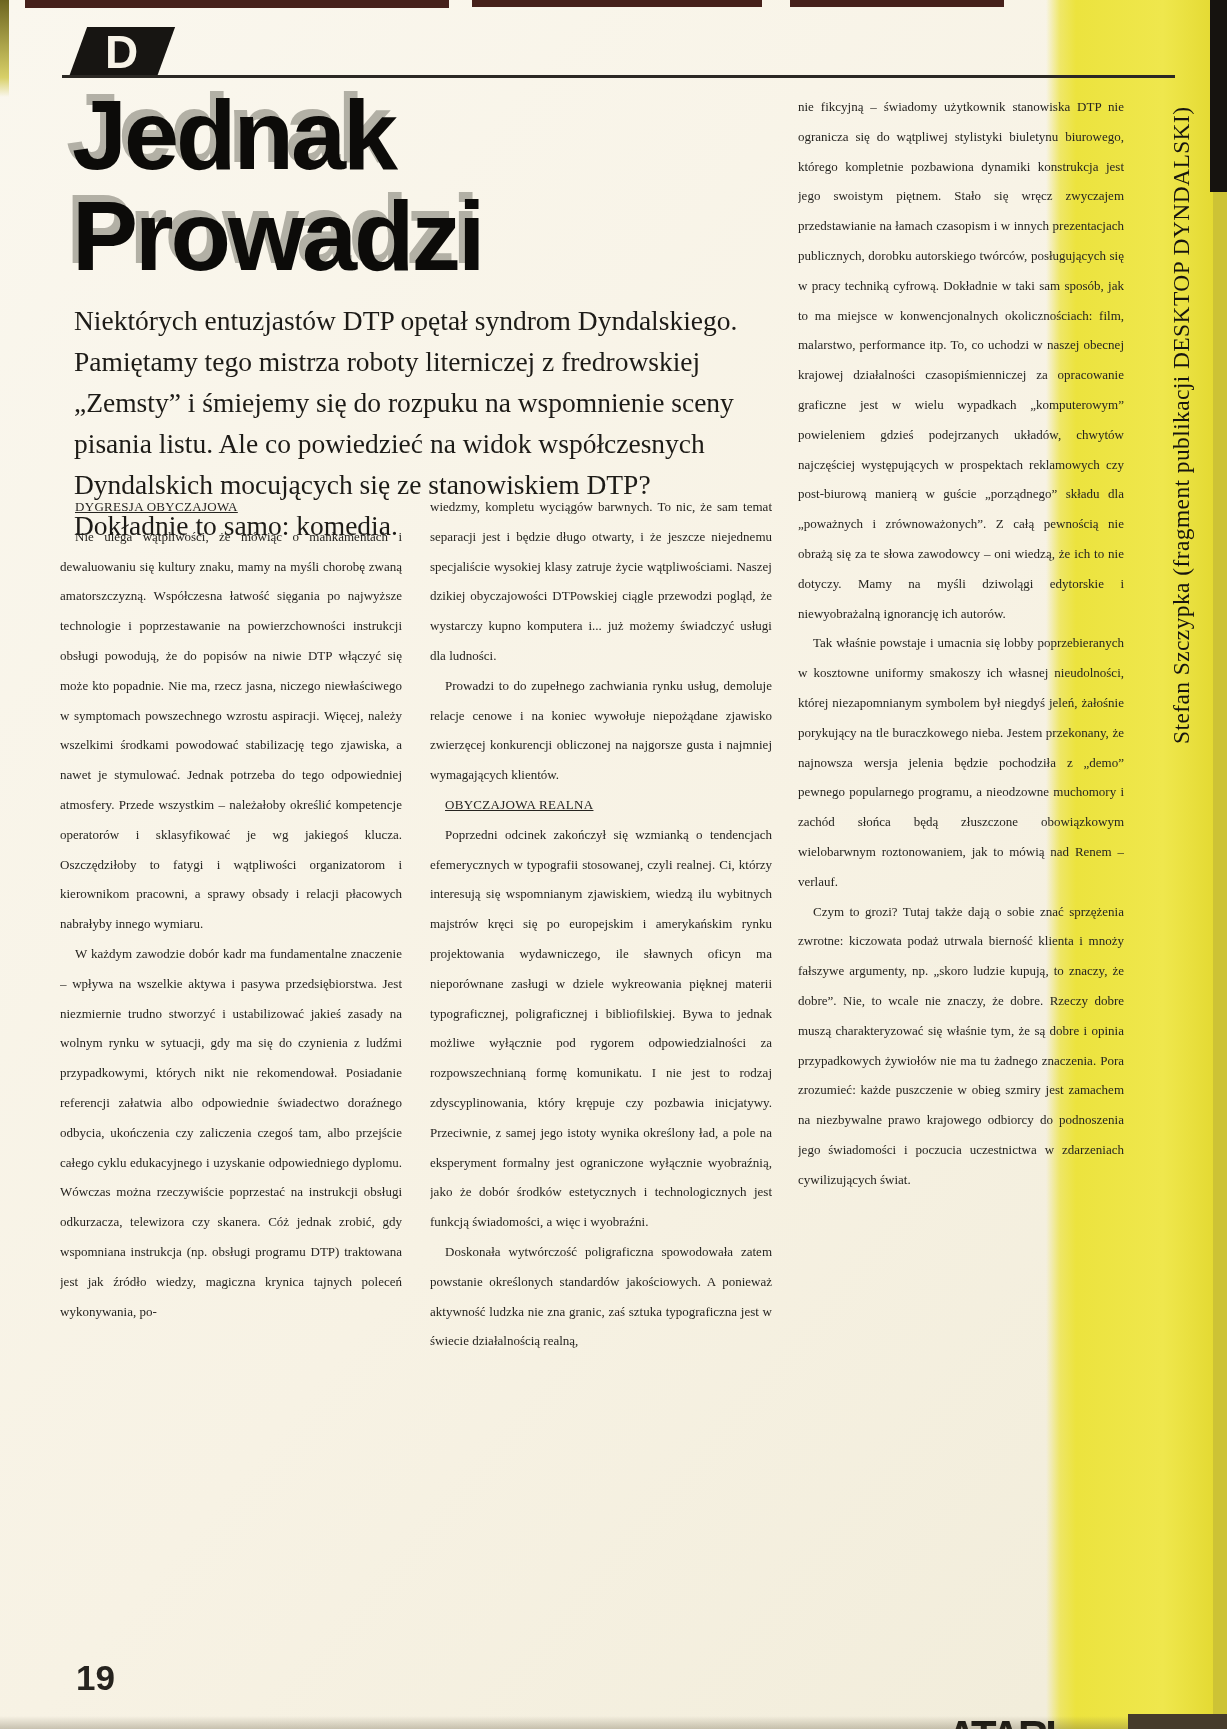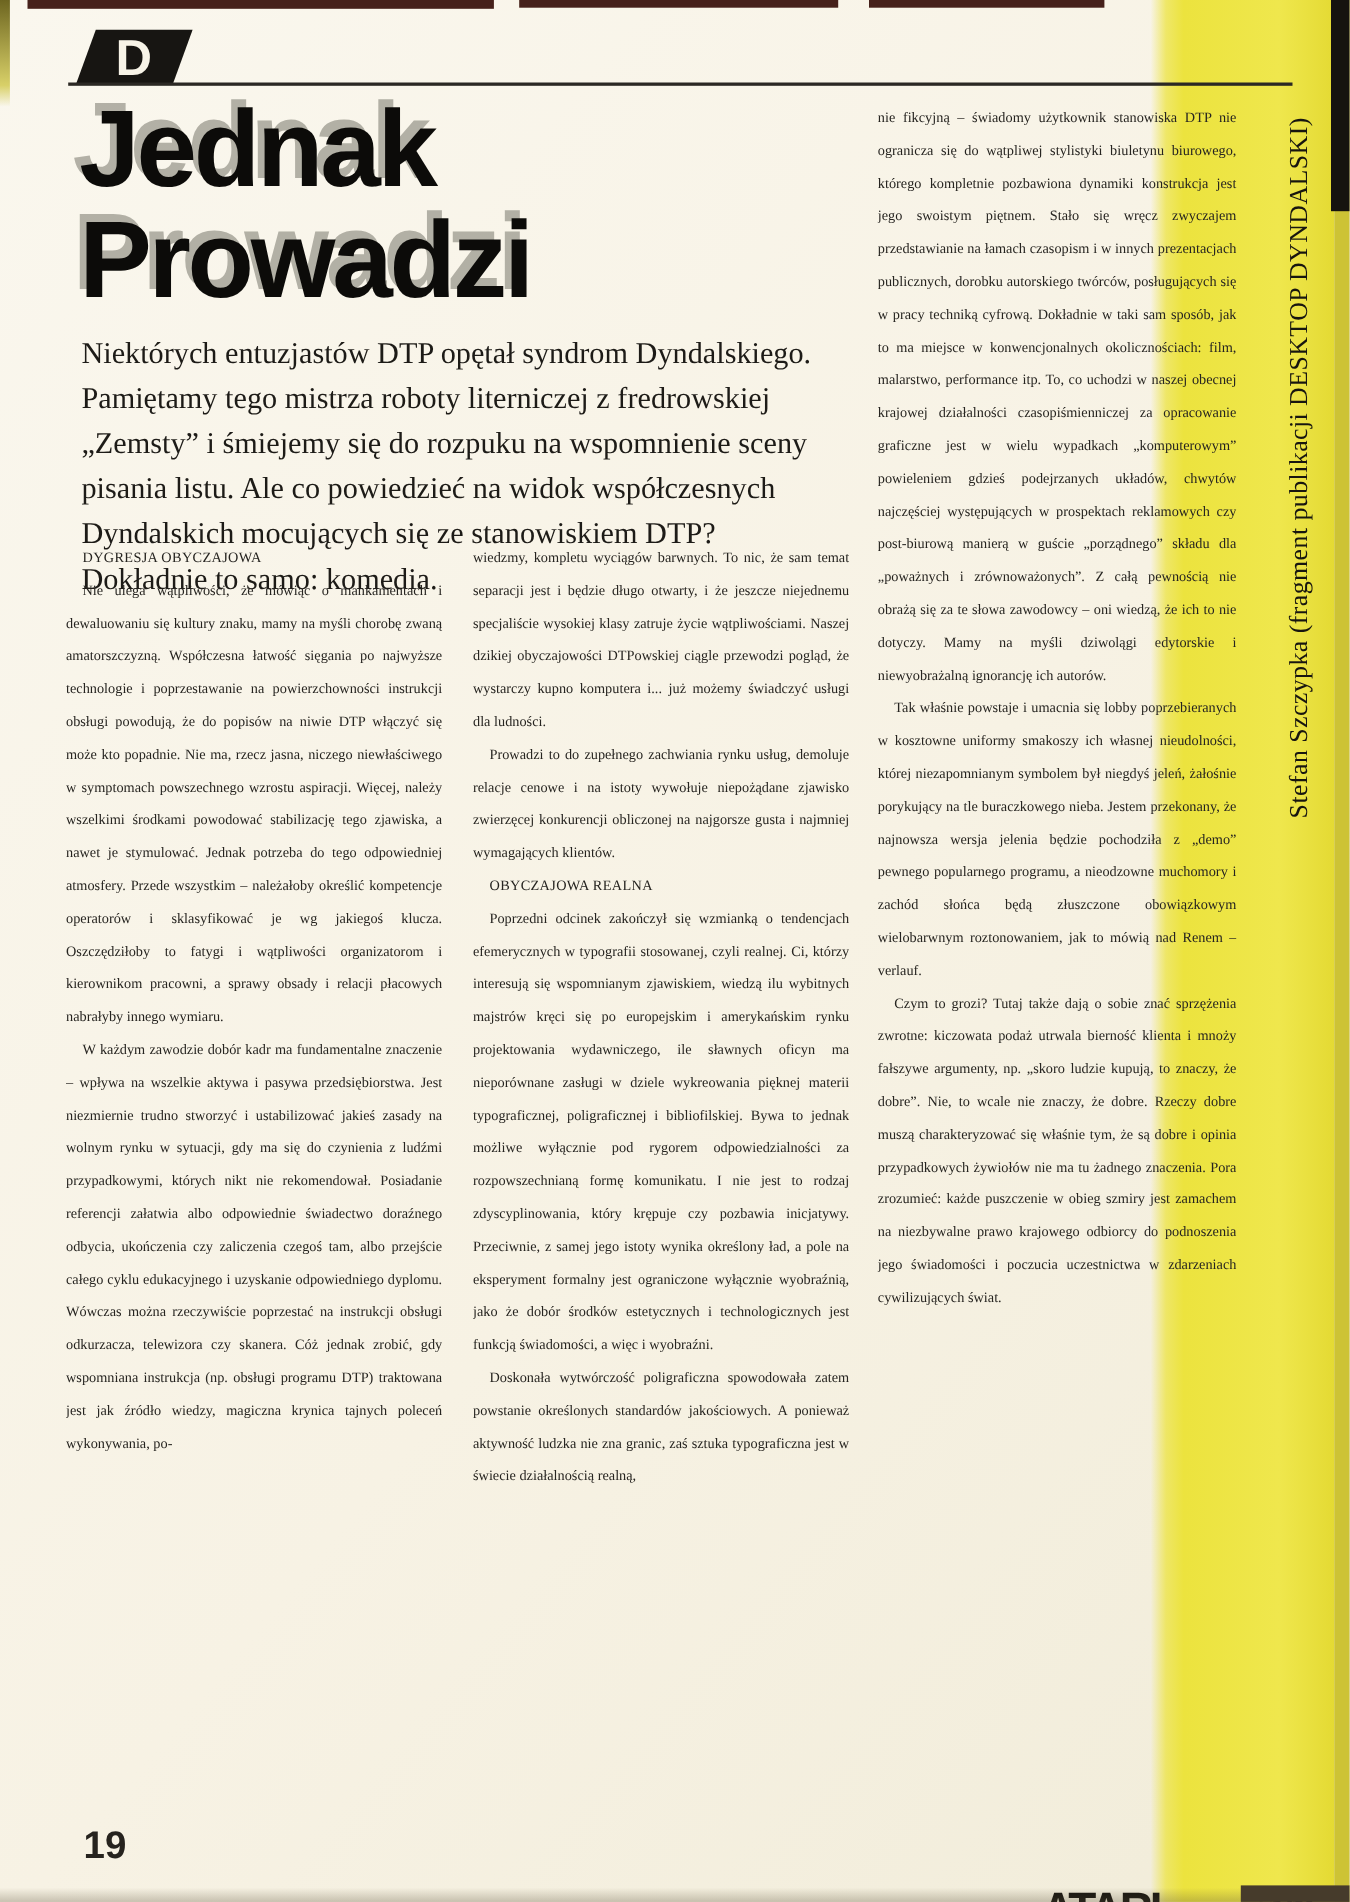--- a/index.html
+++ b/index.html
@@ -43,21 +43,21 @@
           font-size:27.5px; line-height:41px; color:#1d1b17; }
 
   
   .col { position:absolute; font-size:13px; line-height:29.8px; color:#262420;
          text-align:justify; overflow:hidden; z-index:3; }
   .col1 { left:60px;  top:492px; width:342px; height:1160px; }
   .col2 { left:430px; top:492px; width:342px; height:1160px; }
   .col3 { left:798px; top:92px;  width:326px; height:1632px; }
   .col p { text-indent:15px; }
   .col p.flush { text-indent:0; }
-  .col .subhead { text-indent:15px; letter-spacing:0.3px; }
+  .col .subhead { text-indent:15px; letter-spacing:0.3px;text-decoration:underline; }
 
   
   .caption-vertical { position:absolute; left:1168px; top:94px; height:650px; width:40px; z-index:5;
           writing-mode:vertical-rl; transform:rotate(180deg);
           font-size:23.5px; color:#17150f; letter-spacing:0.4px; white-space:nowrap; }
 
   
   .page-number { position:absolute; left:76px; top:1658px; z-index:3;
           font-family:"Liberation Sans",sans-serif; font-size:35px; font-weight:600; color:#26231e; }
   .logo { position:absolute; left:944px; top:1672px; display:flex; align-items:flex-start; z-index:5;margin-top:43px; }
@@ -93,21 +93,21 @@
   <p class="lead">Niektórych entuzjastów DTP opętał syndrom Dyndalskiego. Pamiętamy tego mistrza roboty literniczej z fredrowskiej „Zemsty” i śmiejemy się do rozpuku na wspomnienie sceny pisania listu. Ale co powiedzieć na widok współczesnych Dyndalskich mocujących się ze stanowiskiem DTP? Dokładnie to samo: komedia.</p>
 
   <div class="col col1">
     <div class="subhead">DYGRESJA OBYCZAJOWA</div>
     <p>Nie ulega wątpliwości, że mówiąc o mankamentach i dewaluowaniu się kultury znaku, mamy na myśli chorobę zwaną amatorszczyzną. Współczesna łatwość sięgania po najwyższe technologie i poprzestawanie na powierzchowności instrukcji obsługi powodują, że do popisów na niwie DTP włączyć się może kto popadnie. Nie ma, rzecz jasna, niczego niewłaściwego w symptomach powszechnego wzrostu aspiracji. Więcej, należy wszelkimi środkami powodować stabilizację tego zjawiska, a nawet je stymulować. Jednak potrzeba do tego odpowiedniej atmosfery. Przede wszystkim – należałoby określić kompetencje operatorów i sklasyfikować je wg jakiegoś klucza. Oszczędziłoby to fatygi i wątpliwości organizatorom i kierownikom pracowni, a sprawy obsady i relacji płacowych nabrałyby innego wymiaru.</p>
     <p>W każdym zawodzie dobór kadr ma fundamentalne znaczenie – wpływa na wszelkie aktywa i pasywa przedsiębiorstwa. Jest niezmiernie trudno stworzyć i ustabilizować jakieś zasady na wolnym rynku w sytuacji, gdy ma się do czynienia z ludźmi przypadkowymi, których nikt nie rekomendował. Posiadanie referencji załatwia albo odpowiednie świadectwo doraźnego odbycia, ukończenia czy zaliczenia czegoś tam, albo przejście całego cyklu edukacyjnego i uzyskanie odpowiedniego dyplomu. Wówczas można rzeczywiście poprzestać na instrukcji obsługi odkurzacza, telewizora czy skanera. Cóż jednak zrobić, gdy wspomniana instrukcja (np. obsługi programu DTP) traktowana jest jak źródło wiedzy, magiczna krynica tajnych poleceń wykonywania, po-</p>
   </div>
 
   <div class="col col2">
     <p class="flush">wiedzmy, kompletu wyciągów barwnych. To nic, że sam temat separacji jest i będzie długo otwarty, i że jeszcze niejednemu specjaliście wysokiej klasy zatruje życie wątpliwościami. Naszej dzikiej obyczajowości DTPowskiej ciągle przewodzi pogląd, że wystarczy kupno komputera i... już możemy świadczyć usługi dla ludności.</p>
-    <p>Prowadzi to do zupełnego zachwiania rynku usług, demoluje relacje cenowe i na istoty wywołuje niepożądane zjawisko zwierzęcej konkurencji obliczonej na najgorsze gusta i najmniej wymagających klientów.</p>
+    <p>Prowadzi to do zupełnego zachwiania rynku usług, demoluje relacje cenowe i na koniec wywołuje niepożądane zjawisko zwierzęcej konkurencji obliczonej na najgorsze gusta i najmniej wymagających klientów.</p>
     <div class="subhead">OBYCZAJOWA REALNA</div>
     <p>Poprzedni odcinek zakończył się wzmianką o tendencjach efemerycznych w typografii stosowanej, czyli realnej. Ci, którzy interesują się wspomnianym zjawiskiem, wiedzą ilu wybitnych majstrów kręci się po europejskim i amerykańskim rynku projektowania wydawniczego, ile sławnych oficyn ma nieporównane zasługi w dziele wykreowania pięknej materii typograficznej, poligraficznej i bibliofilskiej. Bywa to jednak możliwe wyłącznie pod rygorem odpowiedzialności za rozpowszechnianą formę komunikatu. I nie jest to rodzaj zdyscyplinowania, który krępuje czy pozbawia inicjatywy. Przeciwnie, z samej jego istoty wynika określony ład, a pole na eksperyment formalny jest ograniczone wyłącznie wyobraźnią, jako że dobór środków estetycznych i technologicznych jest funkcją świadomości, a więc i wyobraźni.</p>
     <p>Doskonała wytwórczość poligraficzna spowodowała zatem powstanie określonych standardów jakościowych. A ponieważ aktywność ludzka nie zna granic, zaś sztuka typograficzna jest w świecie działalnością realną,</p>
   </div>
 
   <div class="col col3">
     <p class="flush">nie fikcyjną – świadomy użytkownik stanowiska DTP nie ogranicza się do wątpliwej stylistyki biuletynu biurowego, którego kompletnie pozbawiona dynamiki konstrukcja jest jego swoistym piętnem. Stało się wręcz zwyczajem przedstawianie na łamach czasopism i w innych prezentacjach publicznych, dorobku autorskiego twórców, posługujących się w pracy techniką cyfrową. Dokładnie w taki sam sposób, jak to ma miejsce w konwencjonalnych okolicznościach: film, malarstwo, performance itp. To, co uchodzi w naszej obecnej krajowej działalności czasopiśmienniczej za opracowanie graficzne jest w wielu wypadkach „komputerowym” powieleniem gdzieś podejrzanych układów, chwytów najczęściej występujących w prospektach reklamowych czy post-biurową manierą w guście „porządnego” składu dla „poważnych i zrównoważonych”. Z całą pewnością nie obrażą się za te słowa zawodowcy – oni wiedzą, że ich to nie dotyczy. Mamy na myśli dziwolągi edytorskie i niewyobrażalną ignorancję ich autorów.</p>
     <p>Tak właśnie powstaje i umacnia się lobby poprzebieranych w kosztowne uniformy smakoszy ich własnej nieudolności, której niezapomnianym symbolem był niegdyś jeleń, żałośnie porykujący na tle buraczkowego nieba. Jestem przekonany, że najnowsza wersja jelenia będzie pochodziła z „demo” pewnego popularnego programu, a nieodzowne muchomory i zachód słońca będą złuszczone obowiązkowym wielobarwnym roztonowaniem, jak to mówią nad Renem – verlauf.</p>
     <p>Czym to grozi? Tutaj także dają o sobie znać sprzężenia zwrotne: kiczowata podaż utrwala bierność klienta i mnoży fałszywe argumenty, np. „skoro ludzie kupują, to znaczy, że dobre”. Nie, to wcale nie znaczy, że dobre. Rzeczy dobre muszą charakteryzować się właśnie tym, że są dobre i opinia przypadkowych żywiołów nie ma tu żadnego znaczenia. Pora zrozumieć: każde puszczenie w obieg szmiry jest zamachem na niezbywalne prawo krajowego odbiorcy do podnoszenia jego świadomości i poczucia uczestnictwa w zdarzeniach cywilizujących świat.</p>
 

